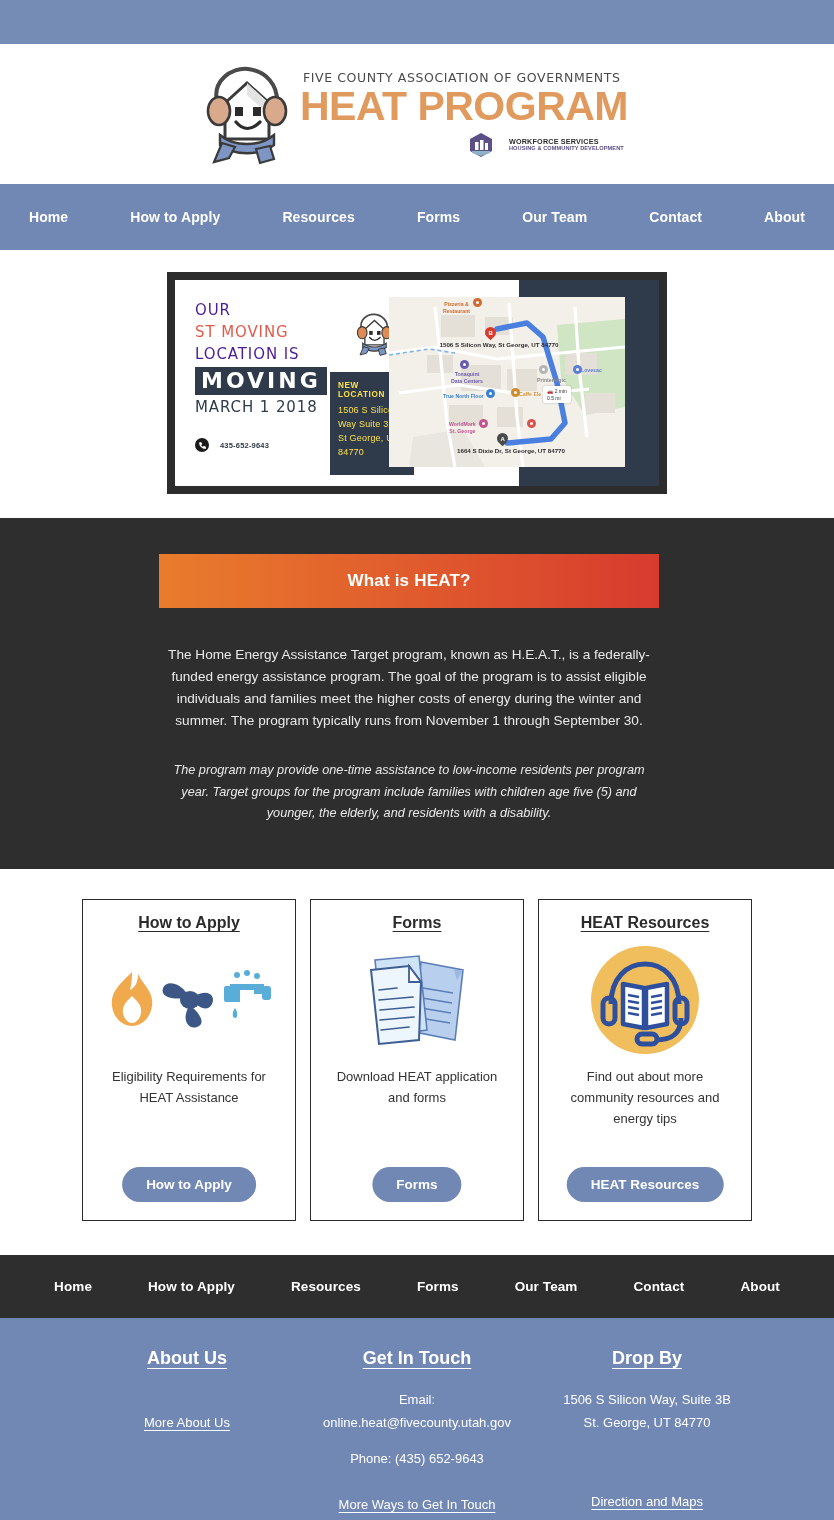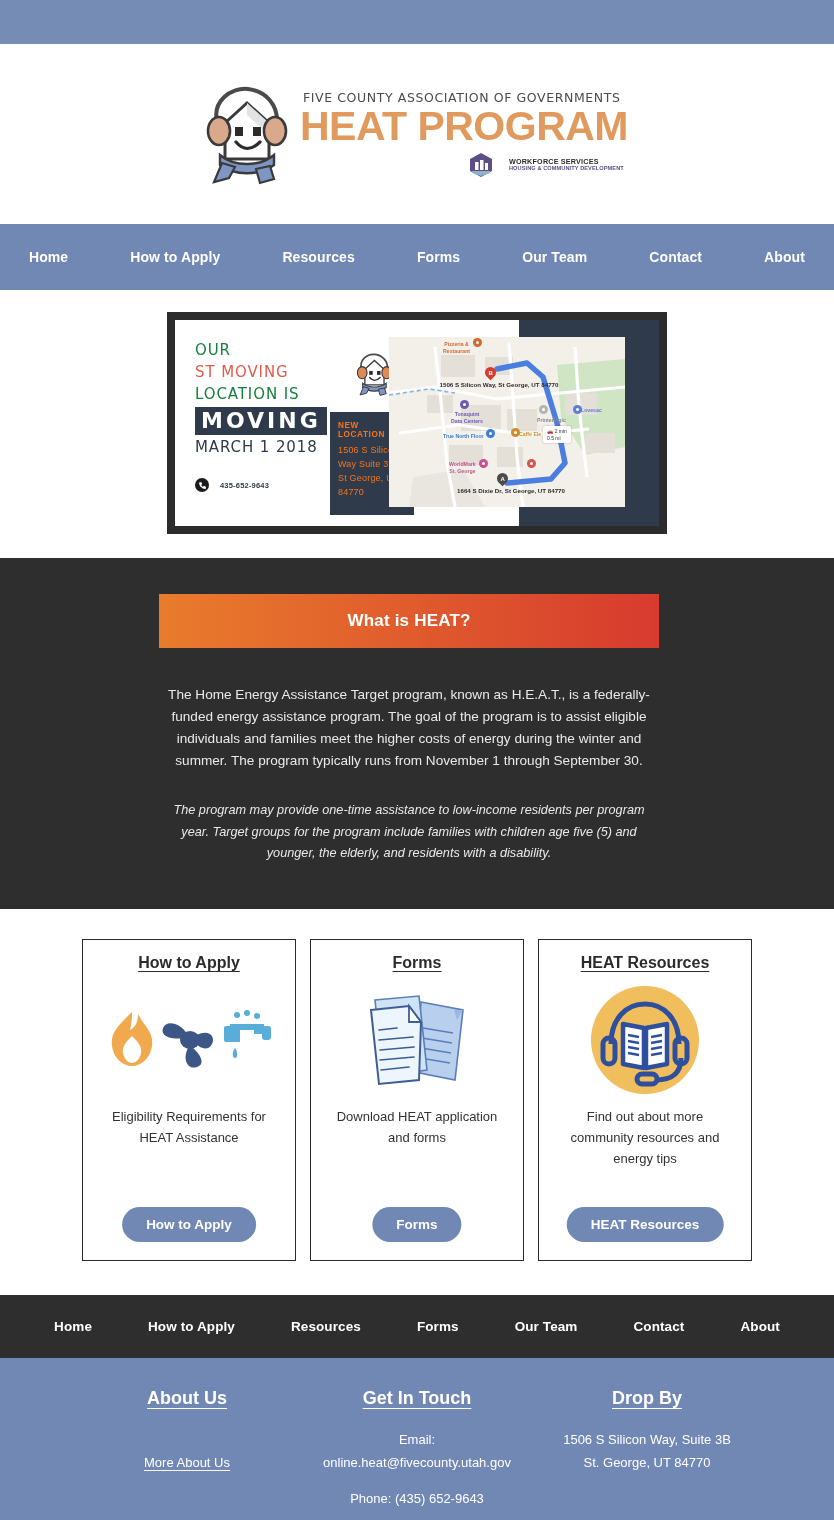--- a/index.html
+++ b/index.html
@@ -13,21 +13,21 @@
   
   .top-strip {
     height: 44px;
     background: #758CB5;
     width: 100%;
   }
 
   
   .header {
     background: #ffffff;
-    height: 180px;
+    height: 140px;
     display: flex;
     align-items: center;
     justify-content: center;
   }
   .logo-wrap {
     display: flex;
     align-items: center;
     gap: 6px;
     transform: translateX(-4px);
   }
@@ -99,21 +99,21 @@
   .banner-left {
     flex: 0 0 250px;
     position: relative;
     padding: 20px 0 0 20px;
     background: #ffffff;
   }
   .b-line {
     font-family: "DejaVu Sans", sans-serif;
     font-size: 15px;
     letter-spacing: 0.9px;
-    color: #15803d;
+    color: #4c1d95;
     line-height: 1.45;
   }
   .b-line.red { color: #E15B4B; }
   .b-moving {
     background: #2f3b4a;
     color: #ffffff;
     font-family: "DejaVu Sans", sans-serif;
     font-weight: bold;
     font-size: 22px;
     letter-spacing: 3px;
@@ -145,21 +145,21 @@
     position: absolute;
     left: 176px;
     top: 30px;
     width: 46px; height: 48px;
   }
   .newloc-box {
     position: absolute;
     left: 155px; top: 92px;
     width: 84px; height: 103px;
     background: #2f3b4a;
-    color: #f97316;
+    color: #fde047;
     padding: 9px 8px;
   }
   .newloc-title { font-size: 8.2px; font-weight: bold; letter-spacing: 0.6px; margin-bottom: 5px; }
   .newloc-addr { font-size: 9px; line-height: 1.55; letter-spacing: 0.2px; }
 
   .banner-right {
     flex: 1 1 auto;
     position: relative;
     background: #ffffff;
   }

